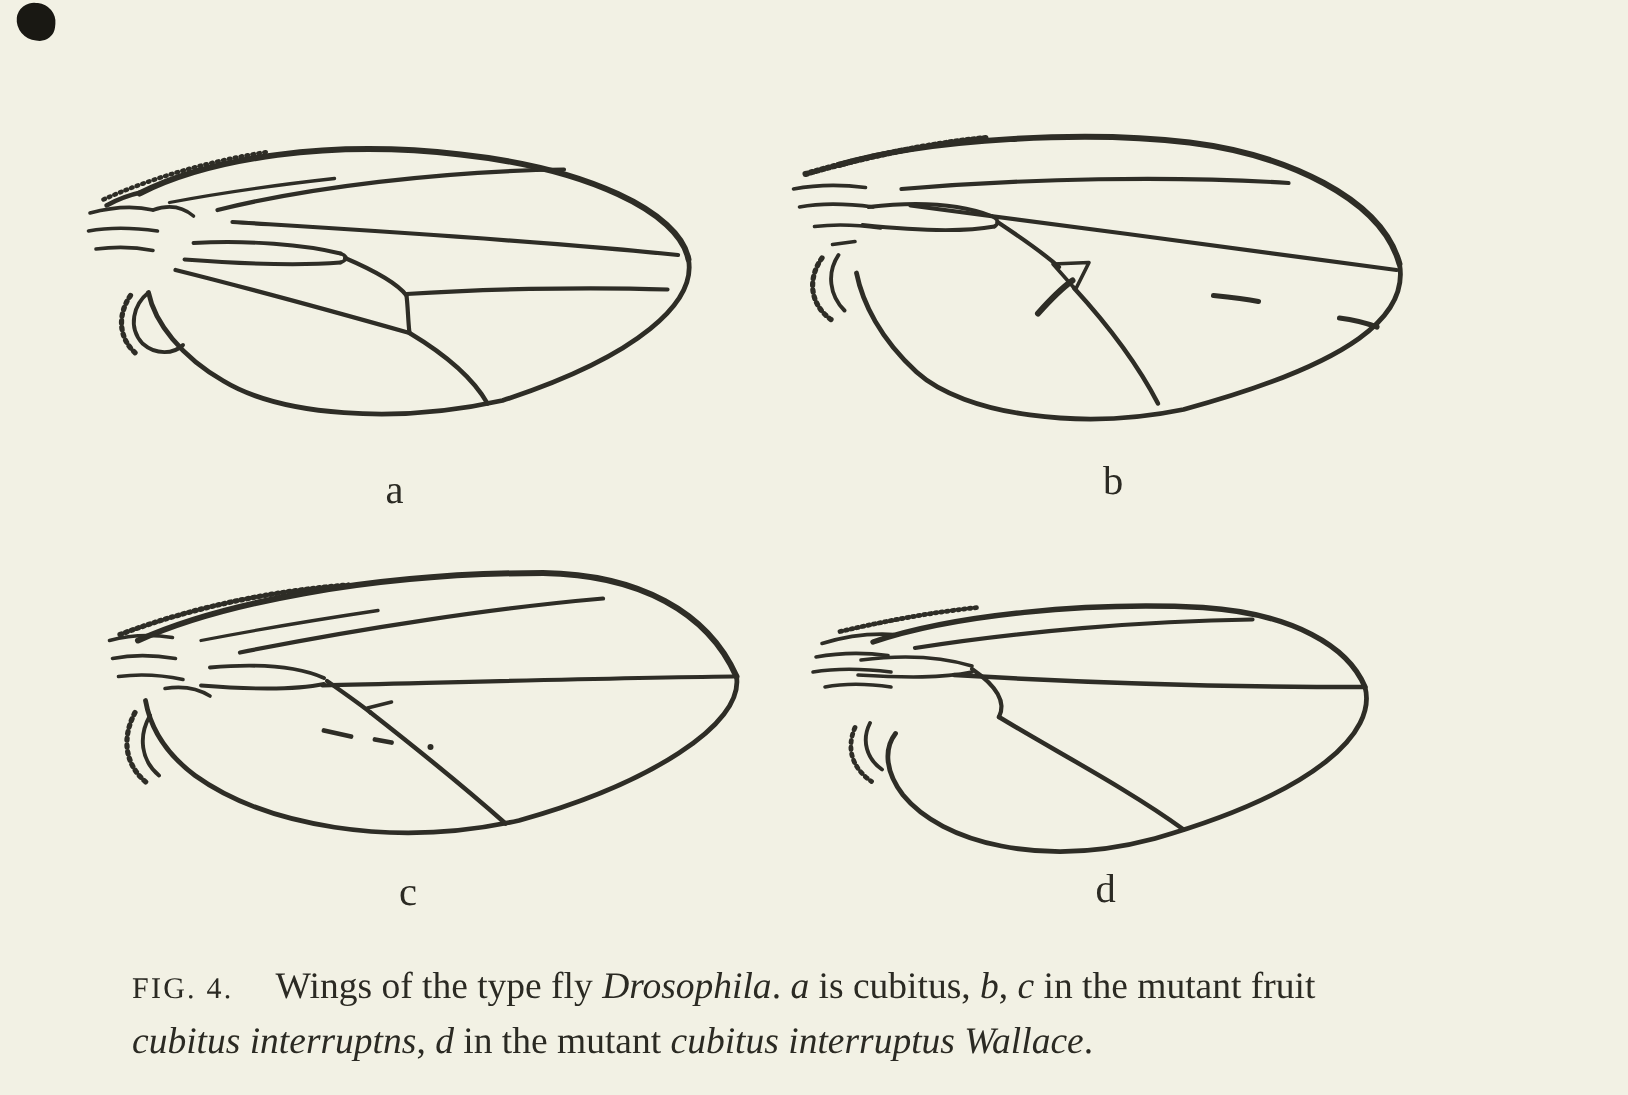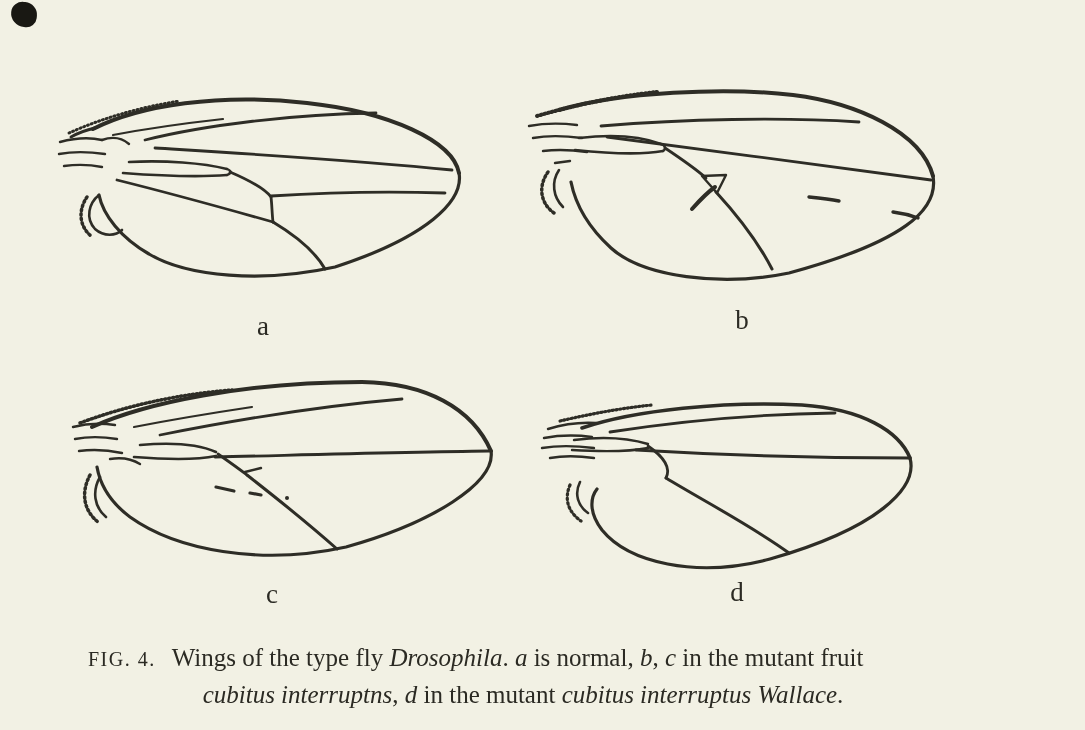--- a/index.html
+++ b/index.html
@@ -19,23 +19,23 @@
   }
   .corner-mark{
     position:absolute;left:11px;top:2px;width:26px;height:25px;
     background:#191813;border-radius:45% 50% 40% 55%;transform:rotate(6deg);
   }
   .caption{
     position:absolute;left:88px;top:640px;width:870px;
     font-size:25px;line-height:36px;color:#2b2a23;white-space:nowrap;
   }
   .caption .line1{text-align:left;}
-  .caption .line2{text-align:center;}
+  .caption .line2{}
   .figlabel{
-    font-size:20px;letter-spacing:1.5px;margin-right:16px;
+    font-size:20px;letter-spacing:1.5px;margin-right:28px;
   }
   .it{font-style:italic;}
 </style>
 </head>
 <body>
 
 <div class="page">
 
   <div class="corner-mark"></div>
 
@@ -135,20 +135,20 @@
     </svg>
   </div>
 
   <div class="panel-label" style="left:241px;top:308px;">a</div>
   <div class="panel-label" style="left:720px;top:302px;">b</div>
   <div class="panel-label" style="left:250px;top:576px;">c</div>
   <div class="panel-label" style="left:715px;top:574px;">d</div>
 
   <div class="caption">
     <div class="line1">
-      <span class="figlabel">FIG. 4.</span><span>Wings of the type fly </span><span class="it">Drosophila</span><span>. </span><span class="it">a</span><span> is normal, </span><span class="it">b</span><span>, </span><span class="it">c</span><span> in the mutant fruit</span>
+      <span class="figlabel">FIG. 4.</span><span>Wings of the type fly </span><span class="it">Drosophila</span><span>. </span><span class="it">a</span><span> is cubitus, </span><span class="it">b</span><span>, </span><span class="it">c</span><span> in the mutant fruit</span>
     </div>
     <div class="line2">
       <span class="it">cubitus interruptns</span><span>, </span><span class="it">d</span><span> in the mutant </span><span class="it">cubitus interruptus Wallace</span><span>.</span>
     </div>
   </div>
 
 </div>
 
 </body></html>

